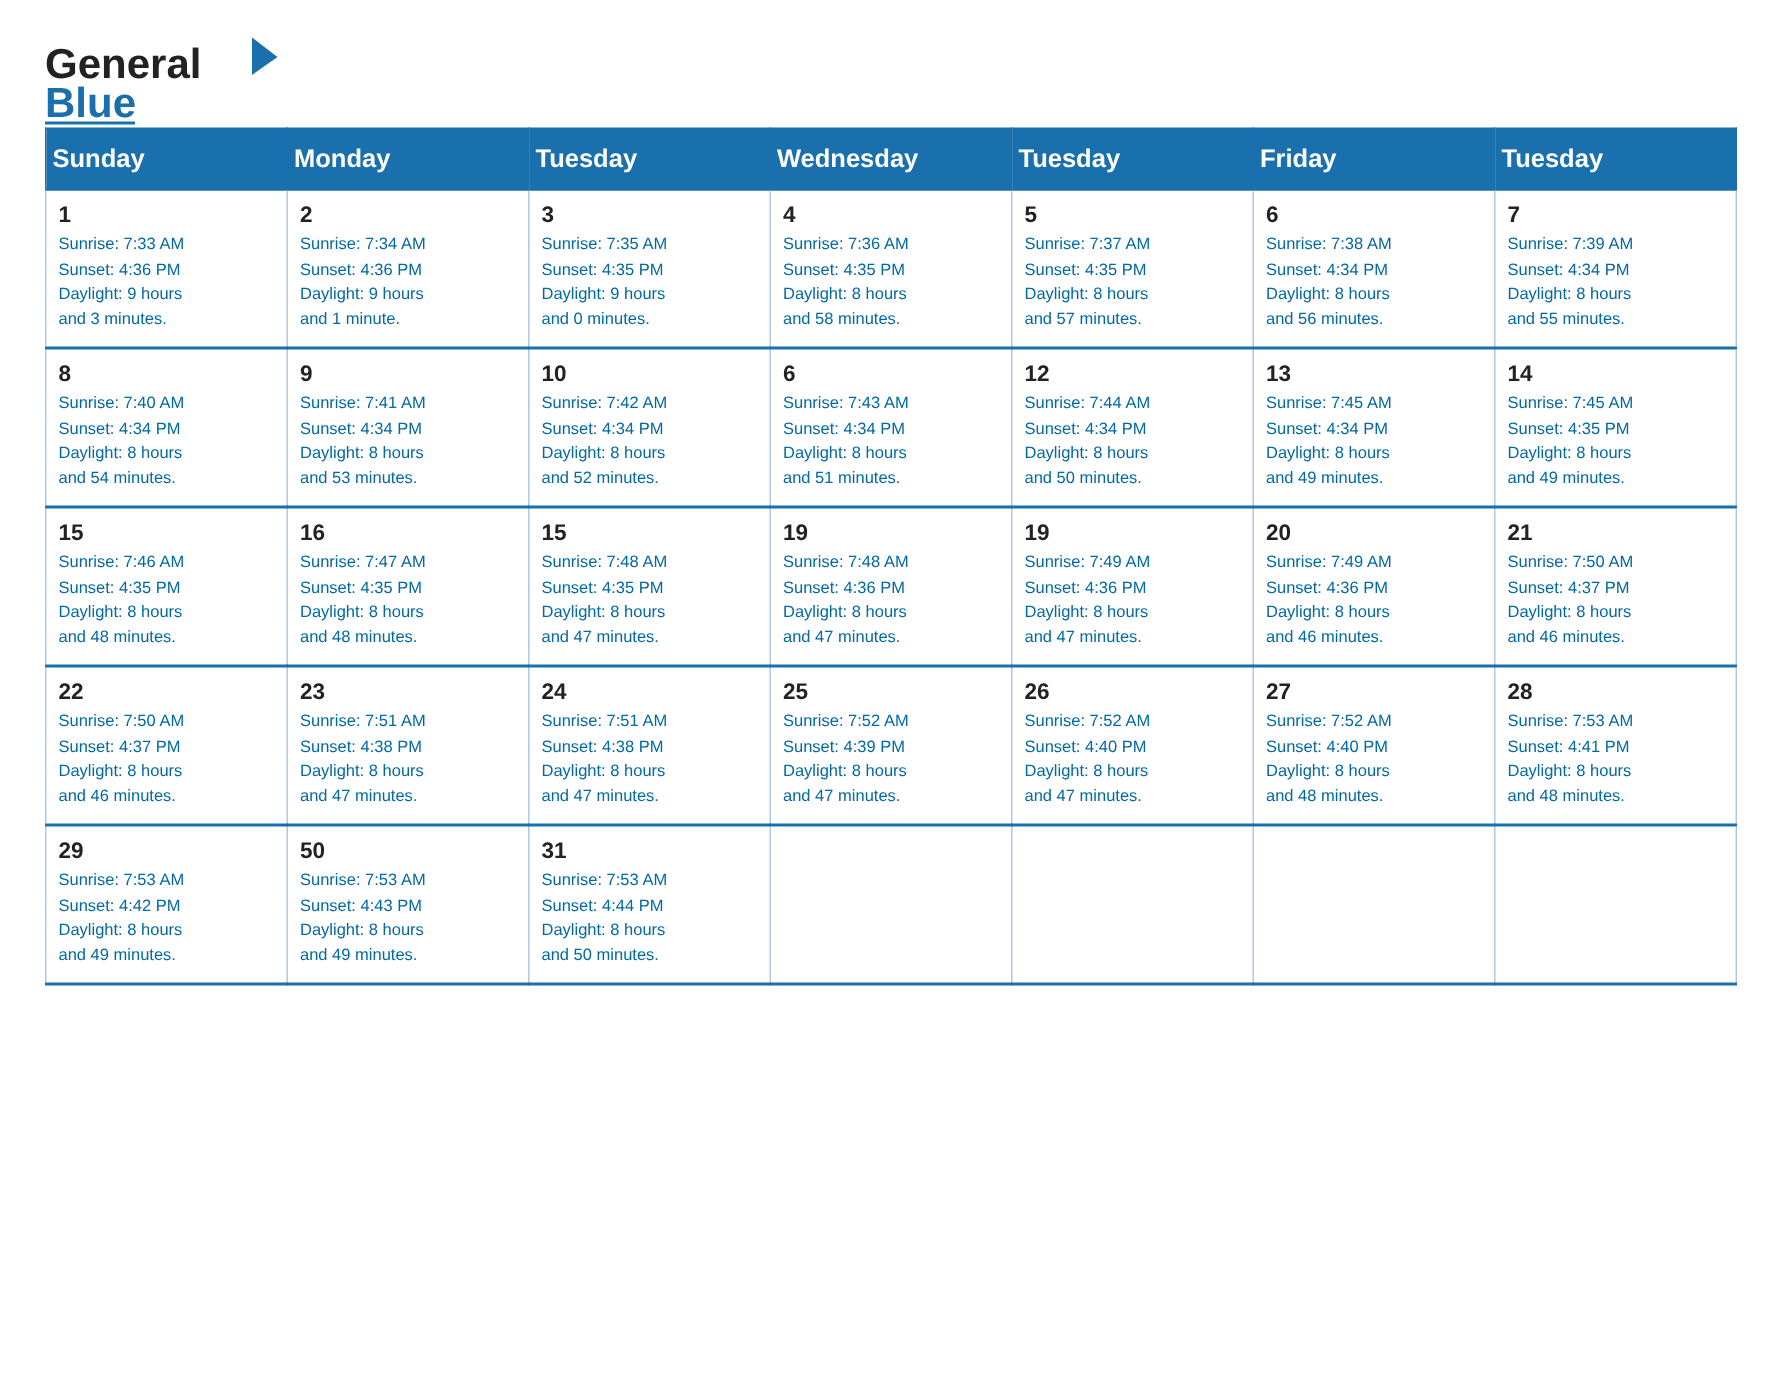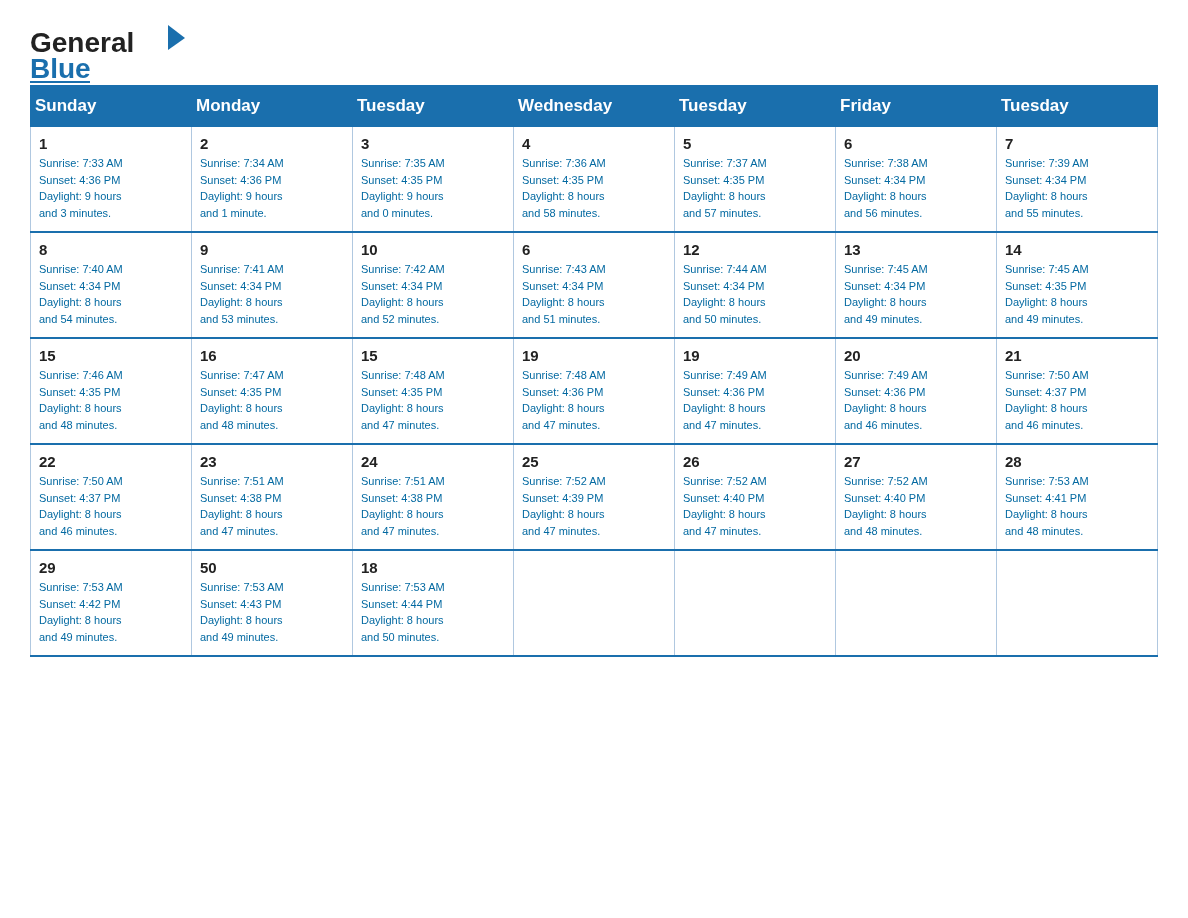--- a/index.html
+++ b/index.html
@@ -233,21 +233,21 @@
       <tr>
         <td>
           <div class="day-num">29</div>
         <div class="day-info">Sunrise: 7:53 AM<br>Sunset: 4:42 PM<br>Daylight: 8 hours<br>and 49 minutes.</div>
         </td>
         <td>
           <div class="day-num">50</div>
         <div class="day-info">Sunrise: 7:53 AM<br>Sunset: 4:43 PM<br>Daylight: 8 hours<br>and 49 minutes.</div>
         </td>
         <td>
-          <div class="day-num">18</div>
+          <div class="day-num">31</div>
         <div class="day-info">Sunrise: 7:53 AM<br>Sunset: 4:44 PM<br>Daylight: 8 hours<br>and 50 minutes.</div>
         </td>
         <td class="empty-cell"></td>
         <td class="empty-cell"></td>
         <td class="empty-cell"></td>
         <td class="empty-cell"></td>
       </tr>
     </tbody>
 </table>
 

